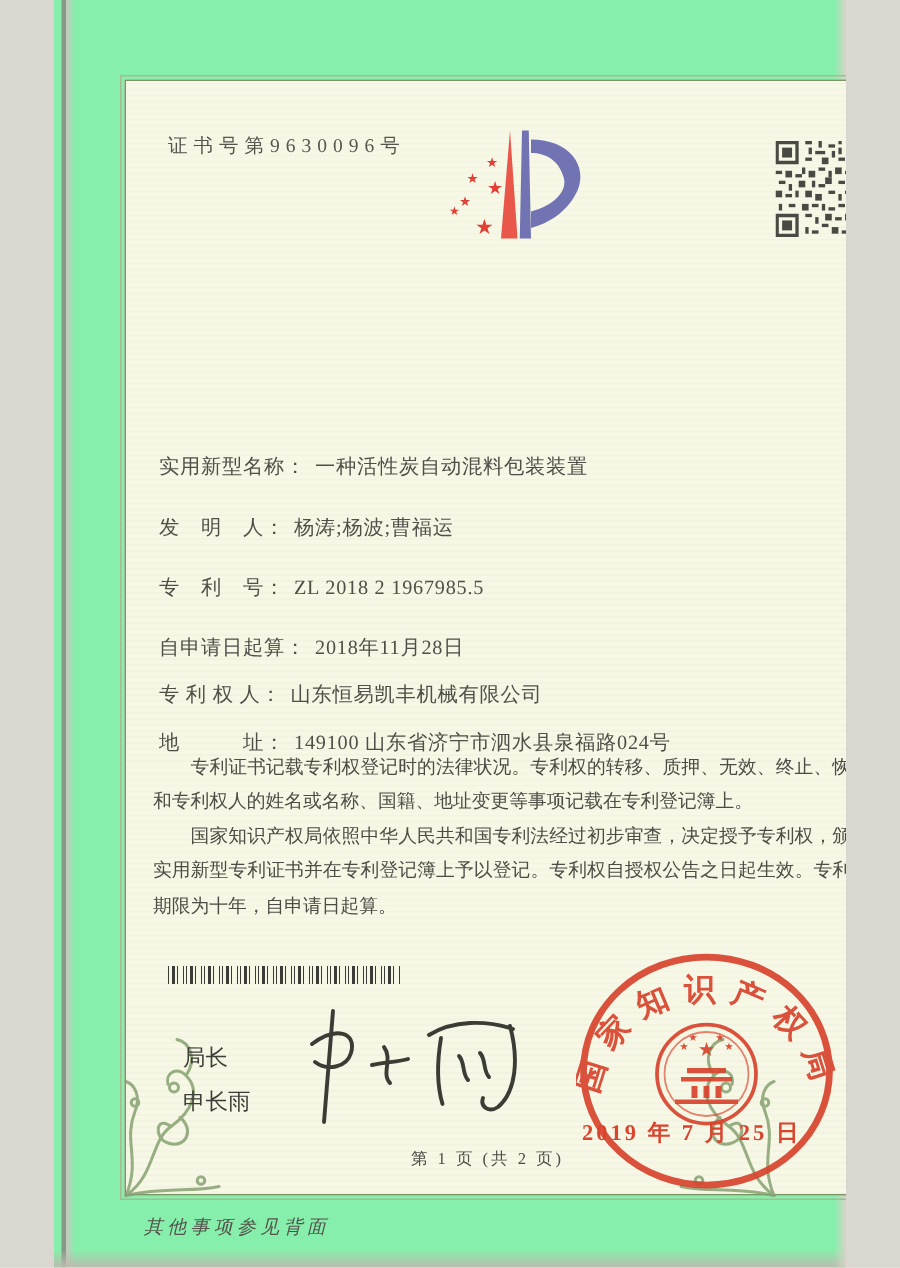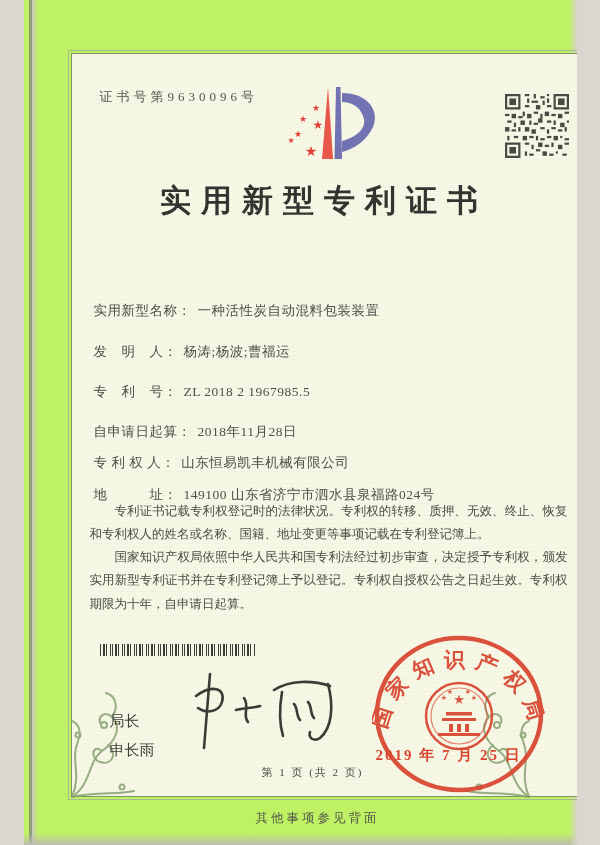--- a/index.html
+++ b/index.html
@@ -1,19 +1,19 @@
 <!DOCTYPE html>
 <html><head>
 <meta charset="utf-8">
 <style>
   html,body{margin:0;padding:0;background:#d9d7cf;}
   .page{
     position:relative; width:528px; height:845px; margin:0 auto;
-    background:#bef264; overflow:hidden;
-    font-family:"Liberation Serif", serif; color:#4b4b44;padding-left:25px;
+    background:#86efac; overflow:hidden;
+    font-family:"Liberation Serif", serif; color:#4b4b44;
   }
   
   .spine{position:absolute;left:5px;top:0;width:3px;height:100%;background:#85857d;opacity:.8;}
   .spine-soft{position:absolute;left:8px;top:0;width:6px;height:100%;background:linear-gradient(90deg,#c9c8bd,transparent);}
   .bottom-shadow{position:absolute;left:0;bottom:0;width:100%;height:12px;background:linear-gradient(180deg,transparent,#bcbbb0);}
   .right-shadow{position:absolute;right:0;top:0;width:8px;height:100%;background:linear-gradient(270deg,#d6d4c6,transparent);}
 
   
   .frame{
     position:absolute;left:44px;top:50px;width:513px;height:748px;
@@ -51,28 +51,28 @@
 
   .barcode{
     position:absolute;left:76px;top:644px;width:156px;height:12px;
     background:repeating-linear-gradient(90deg,
       #3c3c38 0 1px, transparent 1px 3px,
       #3c3c38 3px 5px, transparent 5px 6px,
       #3c3c38 6px 7px, transparent 7px 10px,
       #3c3c38 10px 11px, transparent 11px 12px);
   }
 
-  .signer{position:absolute;left:86px;top:692px;font-size:15px;color:#3e3e38;line-height:1.9;font-family:"Liberation Sans",sans-serif;margin-top:15px;}
+  .signer{position:absolute;left:86px;top:692px;font-size:15px;color:#3e3e38;line-height:1.9;font-family:"Liberation Sans",sans-serif;}
   .signature{position:absolute;left:158px;top:668px;width:162px;height:88px;}
 
   .seal{position:absolute;left:348px;top:634px;width:174px;height:160px;opacity:.92;}
   .seal-date{position:absolute;left:352px;top:746px;font-size:15px;color:#d8442e;letter-spacing:2px;white-space:nowrap;font-weight:bold;}
 
   .page-no{position:absolute;left:44px;top:765px;width:490px;text-align:center;font-size:11px;letter-spacing:2px;color:#4c4c45;}
-  .back-note{position:absolute;left:44px;top:810px;width:500px;text-align:center;font-size:12.5px;letter-spacing:3px;color:#53534b;}
+  .back-note{position:absolute;left:60px;top:810px;width:500px;font-size:12.5px;letter-spacing:3px;color:#53534b;font-style:italic;}
 </style>
 </head>
 <body>
 
 <div class="page">
 
   <div class="spine"></div>
   <div class="spine-soft"></div>
   <div class="bottom-shadow"></div>
   <div class="right-shadow"></div>
@@ -192,21 +192,20 @@
       <rect x="9" y="26" width="1" height="2"></rect>
         <rect x="11" y="27" width="2" height="1"></rect>
         <rect x="14" y="25" width="2" height="1"></rect>
         <rect x="17" y="26" width="2" height="2"></rect>
       <rect x="20" y="27" width="2" height="1"></rect>
         <rect x="23" y="26" width="1" height="1"></rect>
         <rect x="26" y="27" width="2" height="1"></rect>
     </g>
   </svg>
 
-  <div class="title">实用新型专利证书</div>
 
   <div class="fields">
     <div class="frow" style="top:6px;">
       <span class="lab">实用新型名称：</span><span class="val">一种活性炭自动混料包装装置</span>
     </div>
     <div class="frow" style="top:47px;text-align:right;">
       <span class="lab">发　明　人：</span><span class="val">杨涛;杨波;曹福运</span>
     </div>
     <div class="frow" style="top:87px;">
       <span class="lab">专　利　号：</span><span class="val">ZL 2018 2 1967985.5</span>

